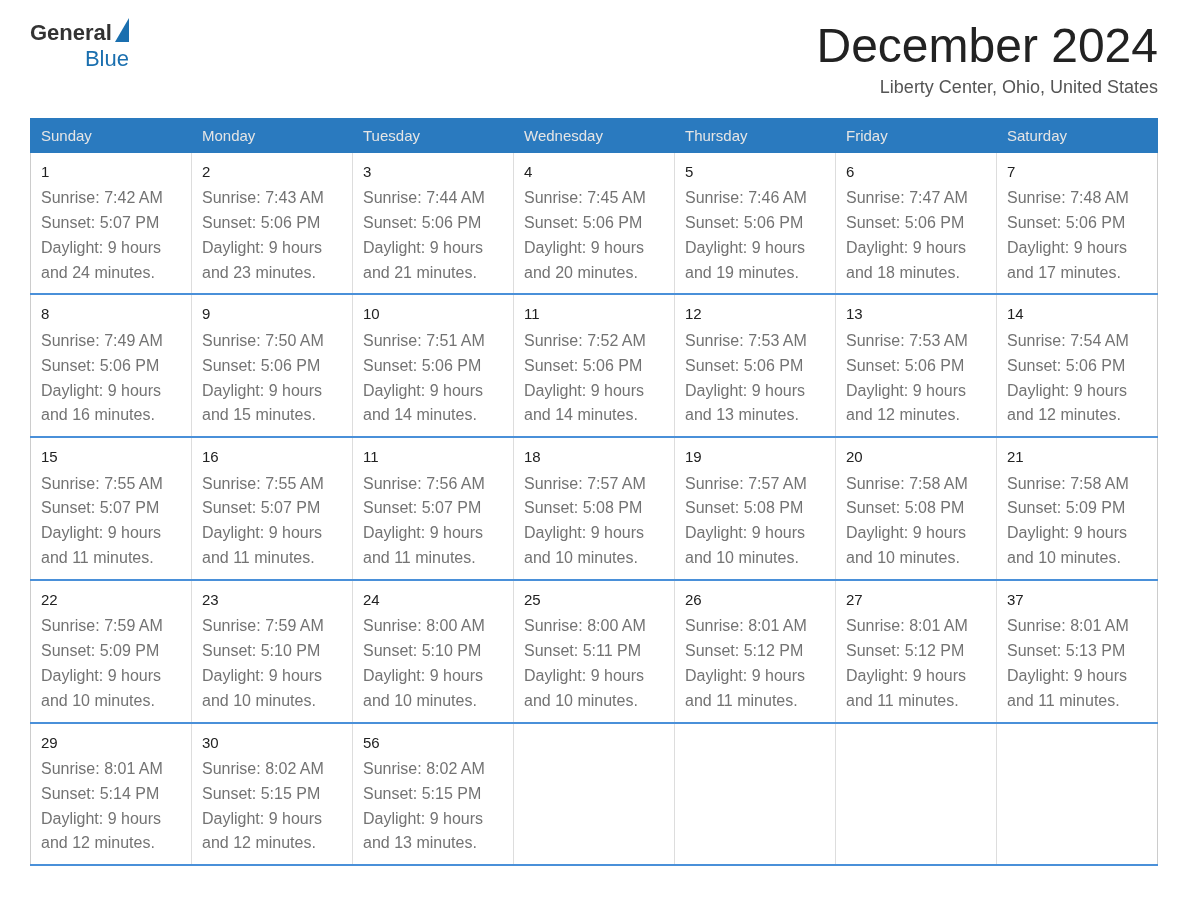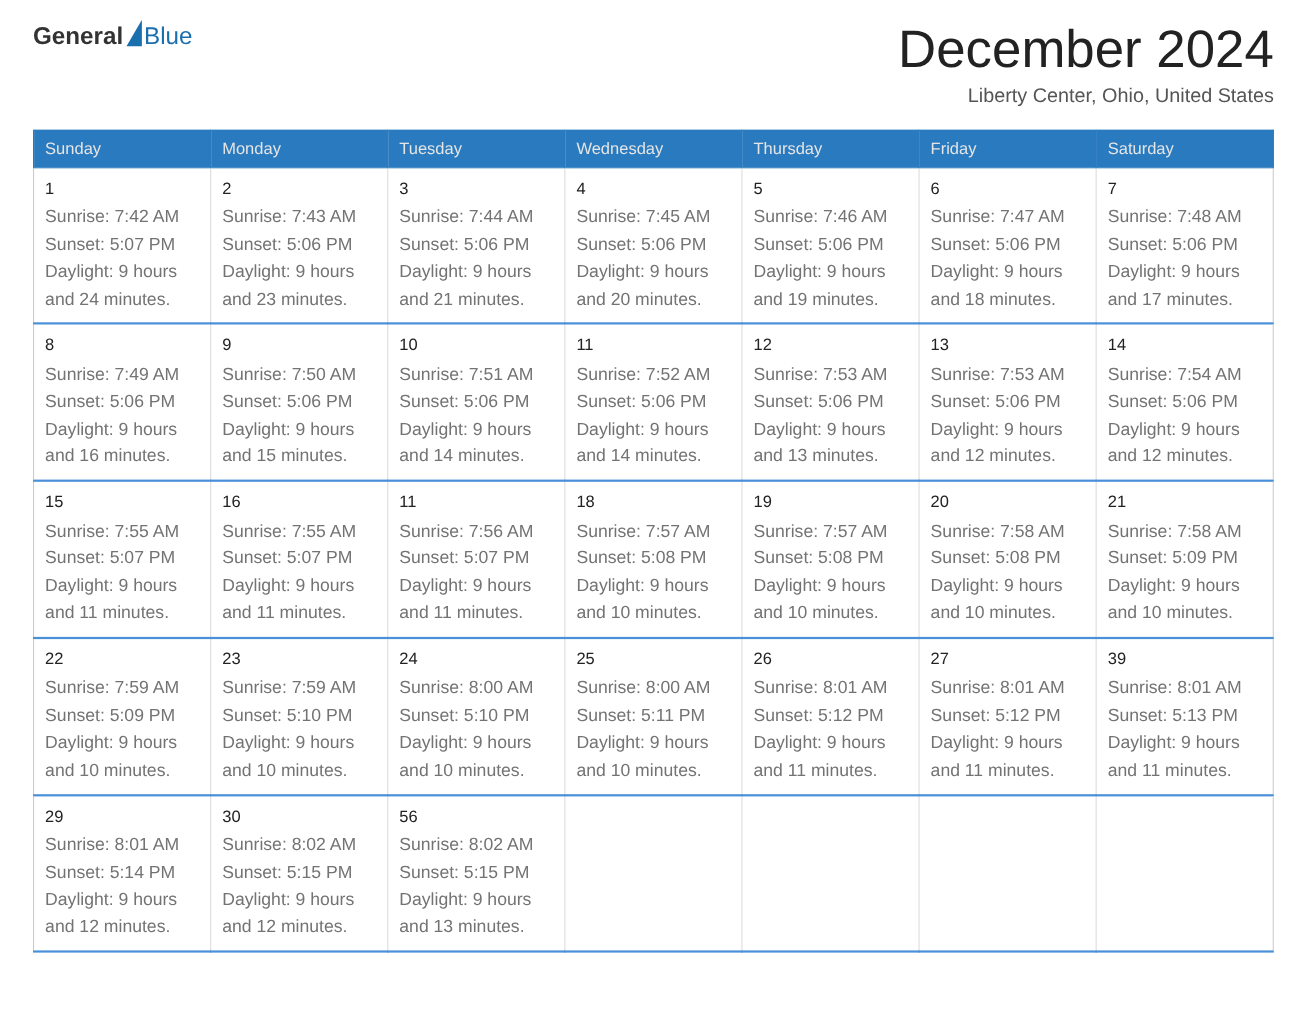--- a/index.html
+++ b/index.html
@@ -16,21 +16,21 @@
       align-items: flex-start;
       margin-bottom: 20px;
     }
     .logo-text-general {
       font-size: 22px;
       font-weight: bold;
       color: #333;
     }
     .logo-wrapper {
       display: flex;
-      flex-direction: row;
+      flex-direction: column;
       text-align: right;
     }
     .logo-line1 {
       display: flex;
       align-items: center;
     }
     .logo-line2 {
       color: #1a6faf;
       font-size: 22px;
       font-weight: normal;
@@ -170,21 +170,21 @@
         <td><span class="day-num">20</span><span class="day-info">Sunrise: 7:58 AM<br>Sunset: 5:08 PM<br>Daylight: 9 hours and 10 minutes.</span></td>
         <td><span class="day-num">21</span><span class="day-info">Sunrise: 7:58 AM<br>Sunset: 5:09 PM<br>Daylight: 9 hours and 10 minutes.</span></td>
       </tr>
       <tr>
         <td><span class="day-num">22</span><span class="day-info">Sunrise: 7:59 AM<br>Sunset: 5:09 PM<br>Daylight: 9 hours and 10 minutes.</span></td>
         <td><span class="day-num">23</span><span class="day-info">Sunrise: 7:59 AM<br>Sunset: 5:10 PM<br>Daylight: 9 hours and 10 minutes.</span></td>
         <td><span class="day-num">24</span><span class="day-info">Sunrise: 8:00 AM<br>Sunset: 5:10 PM<br>Daylight: 9 hours and 10 minutes.</span></td>
         <td><span class="day-num">25</span><span class="day-info">Sunrise: 8:00 AM<br>Sunset: 5:11 PM<br>Daylight: 9 hours and 10 minutes.</span></td>
         <td><span class="day-num">26</span><span class="day-info">Sunrise: 8:01 AM<br>Sunset: 5:12 PM<br>Daylight: 9 hours and 11 minutes.</span></td>
         <td><span class="day-num">27</span><span class="day-info">Sunrise: 8:01 AM<br>Sunset: 5:12 PM<br>Daylight: 9 hours and 11 minutes.</span></td>
-        <td><span class="day-num">39</span><span class="day-info">Sunrise: 8:01 AM<br>Sunset: 5:13 PM<br>Daylight: 9 hours and 11 minutes.</span></td>
+        <td><span class="day-num">37</span><span class="day-info">Sunrise: 8:01 AM<br>Sunset: 5:13 PM<br>Daylight: 9 hours and 11 minutes.</span></td>
       </tr>
       <tr>
         <td><span class="day-num">29</span><span class="day-info">Sunrise: 8:01 AM<br>Sunset: 5:14 PM<br>Daylight: 9 hours and 12 minutes.</span></td>
         <td><span class="day-num">30</span><span class="day-info">Sunrise: 8:02 AM<br>Sunset: 5:15 PM<br>Daylight: 9 hours and 12 minutes.</span></td>
         <td><span class="day-num">56</span><span class="day-info">Sunrise: 8:02 AM<br>Sunset: 5:15 PM<br>Daylight: 9 hours and 13 minutes.</span></td>
         <td class="empty-cell"></td>
         <td class="empty-cell"></td>
         <td class="empty-cell"></td>
         <td class="empty-cell"></td>
       </tr>

